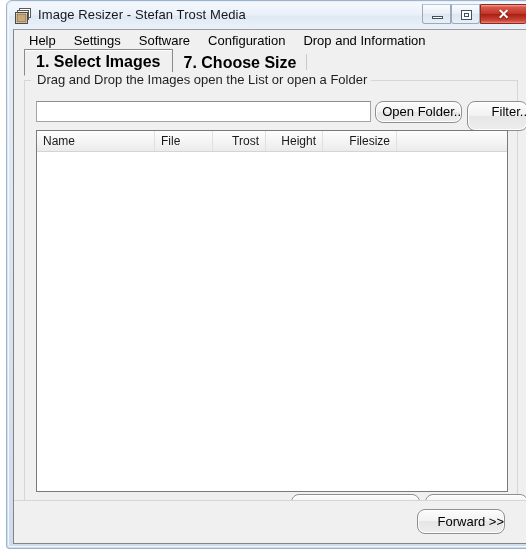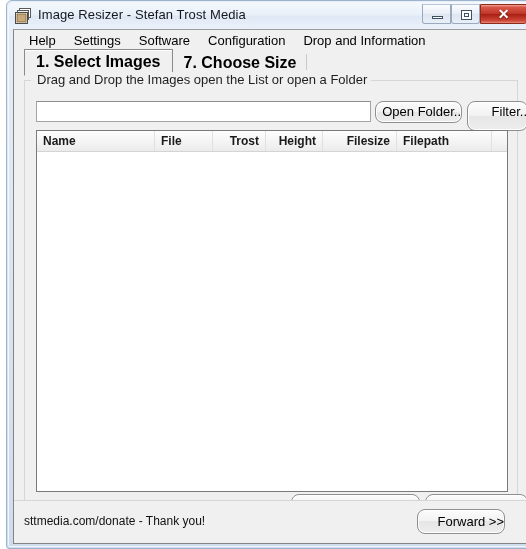--- a/index.html
+++ b/index.html
@@ -235,21 +235,20 @@
   }
 
   
   #listview {
     position: absolute;
     left: 11px; top: 50px;
     width: 472px; height: 362px;
     border: 1px solid #7a7a7a;
     background: #ffffff;
     overflow: hidden;
-    font-weight: bold;
   }
   #list-header {
     display: flex;
     height: 21px;
     background: linear-gradient(to bottom, #fdfdfd 0%, #f4f4f4 55%, #ebebeb 100%);
     border-bottom: 1px solid #d4d4d4;
   }
   .col {
     font-size: 12px;
     color: #1a1a1a;
@@ -367,30 +366,28 @@
       <div class="btn" id="btn-open-folder">Open Folder..</div>
       <div class="btn" id="btn-filter">Filter..</div>
 
       <div id="listview">
         <div id="list-header">
           <div class="col" style="width:118px">Name</div>
           <div class="col" style="width:58px">File</div>
           <div class="col right" style="width:53px">Trost</div>
           <div class="col right" style="width:57px">Height</div>
           <div class="col right" style="width:74px">Filesize</div>
-          <div class="col" style="width:95px">Filepath</div>
           <div class="col" style="width:15px;border-right:none"></div>
         </div>
         <div id="list-body"></div>
       </div>
 
       <div id="images-count">0 Images</div>
       <div class="btn" id="btn-remove-selected">Remove Selected</div>
       <div class="btn" id="btn-remove-all">Remove All</div>
     </div>
 
     <div id="statusbar">
-      <span id="status-text">sttmedia.com/donate - Thank you!</span>
       <div class="btn" id="btn-forward">Forward &gt;&gt;</div>
     </div>
 
   </div>
 </div>
 
 </body></html>

